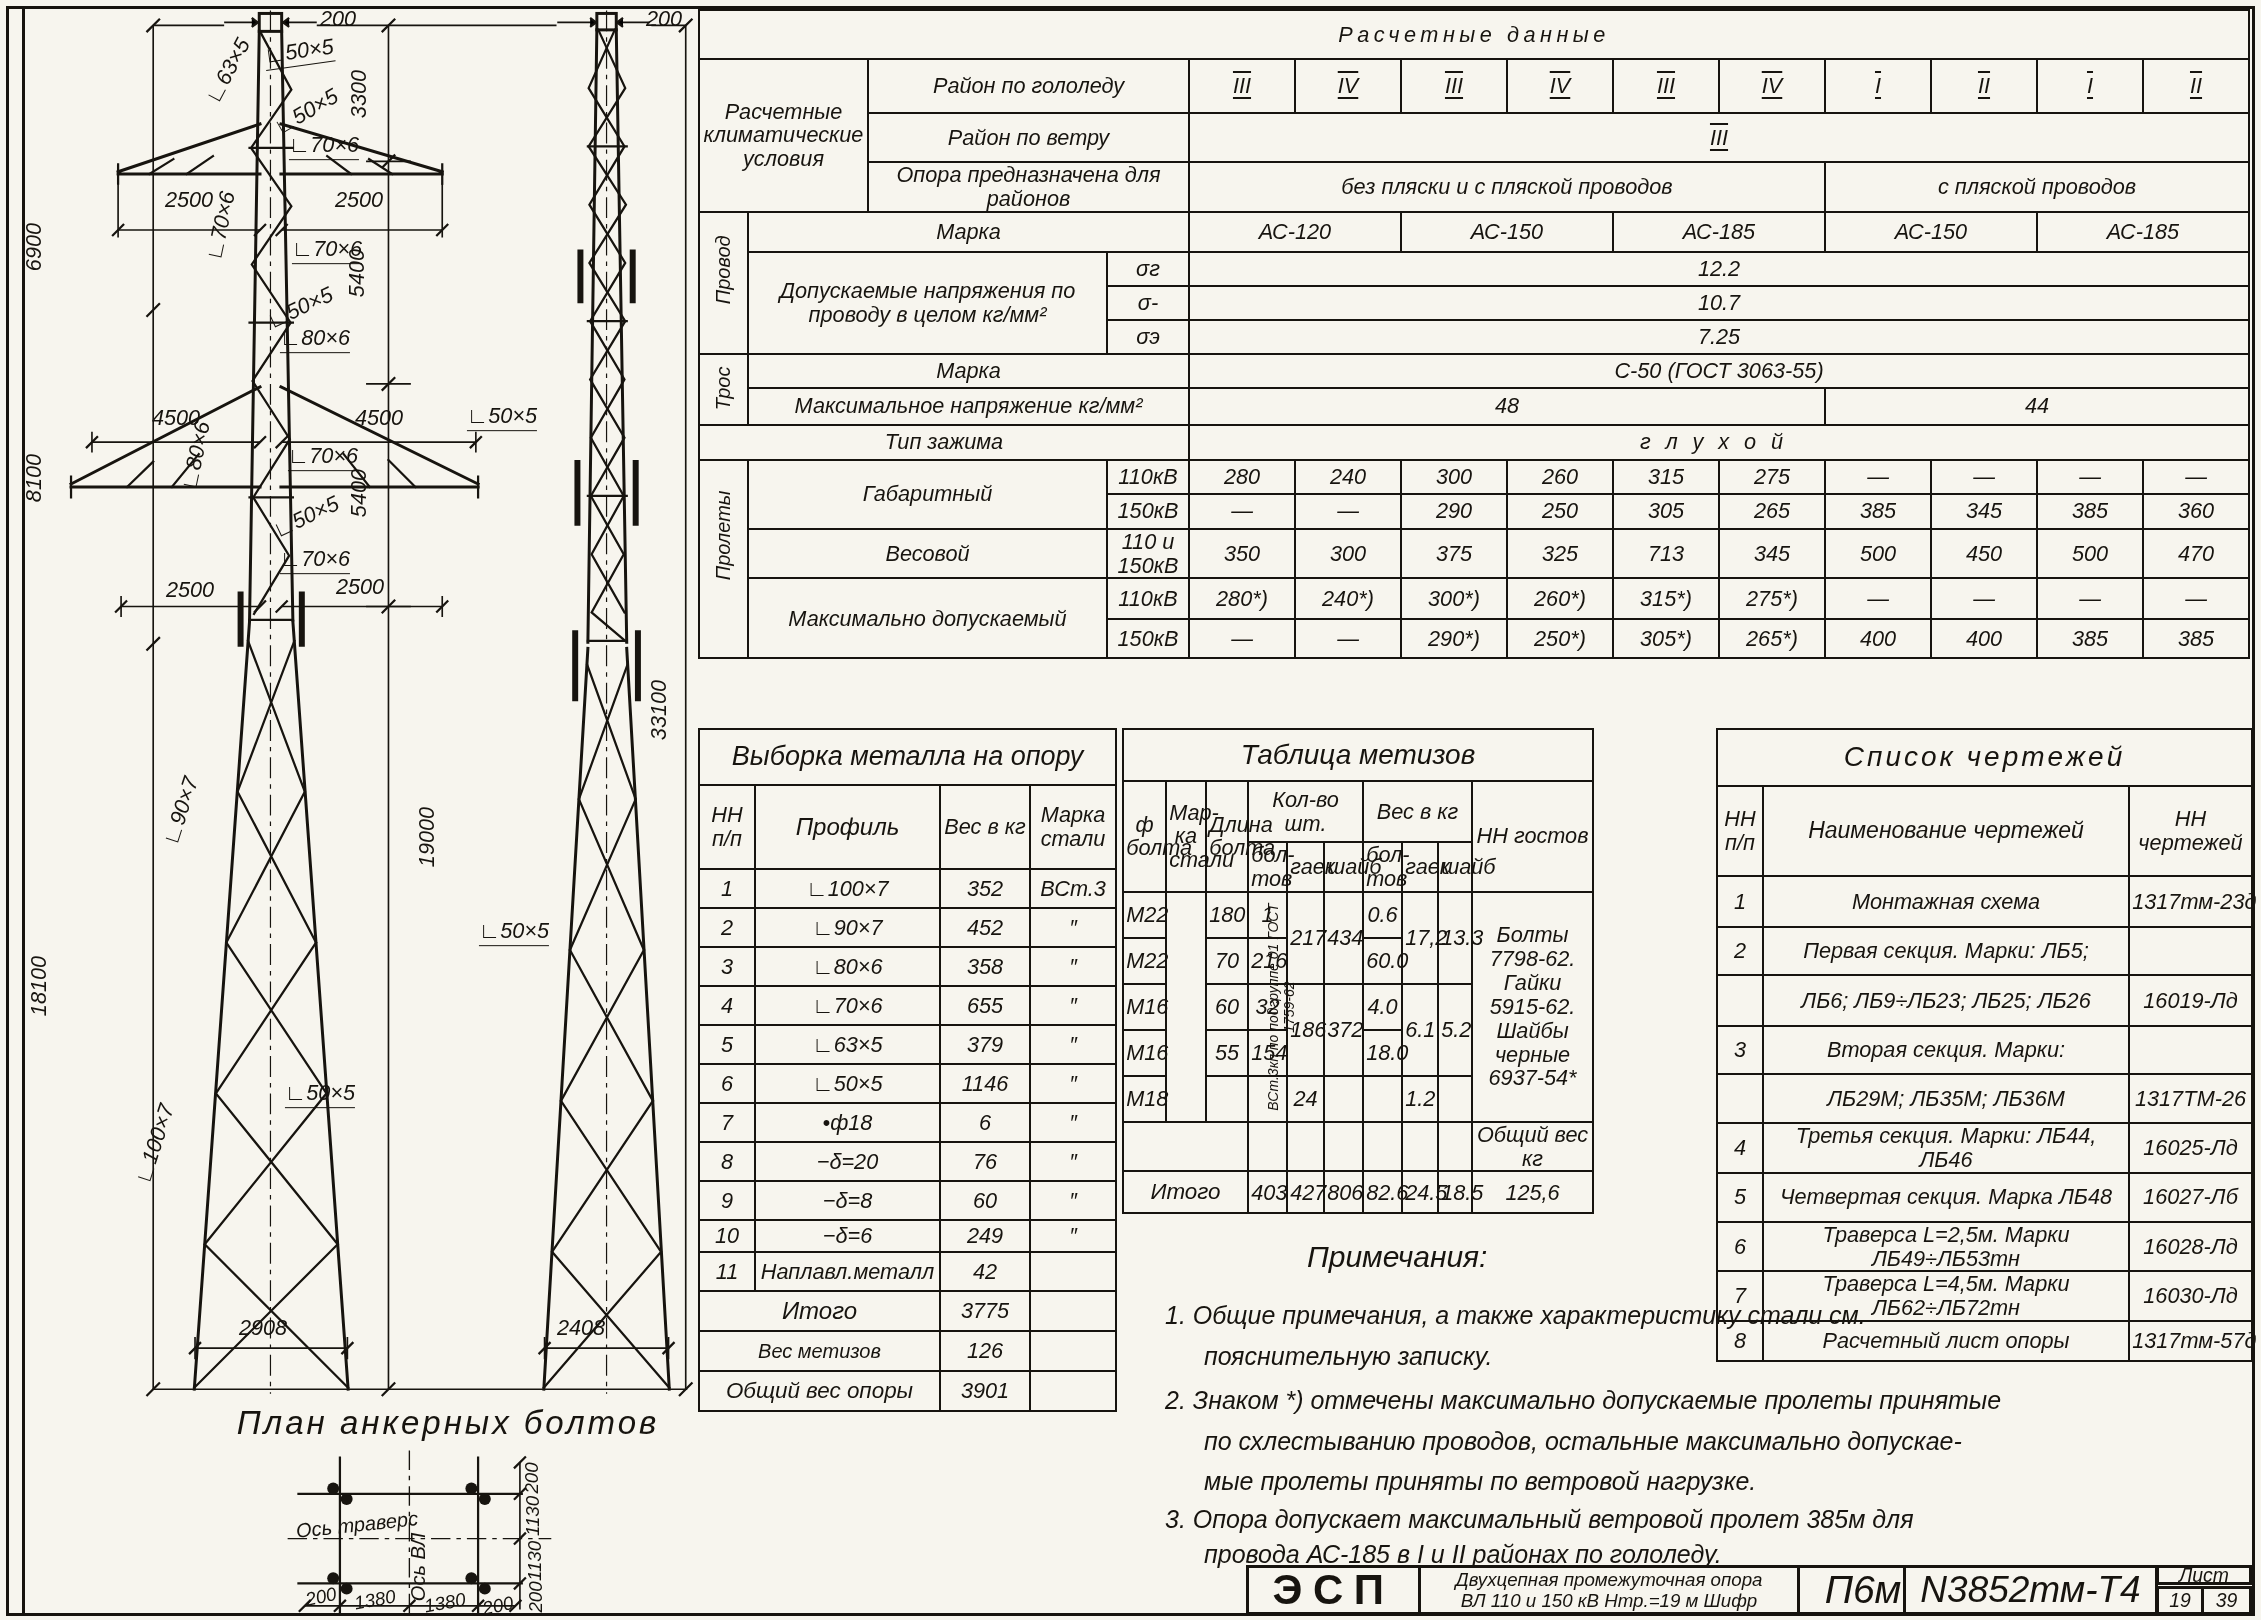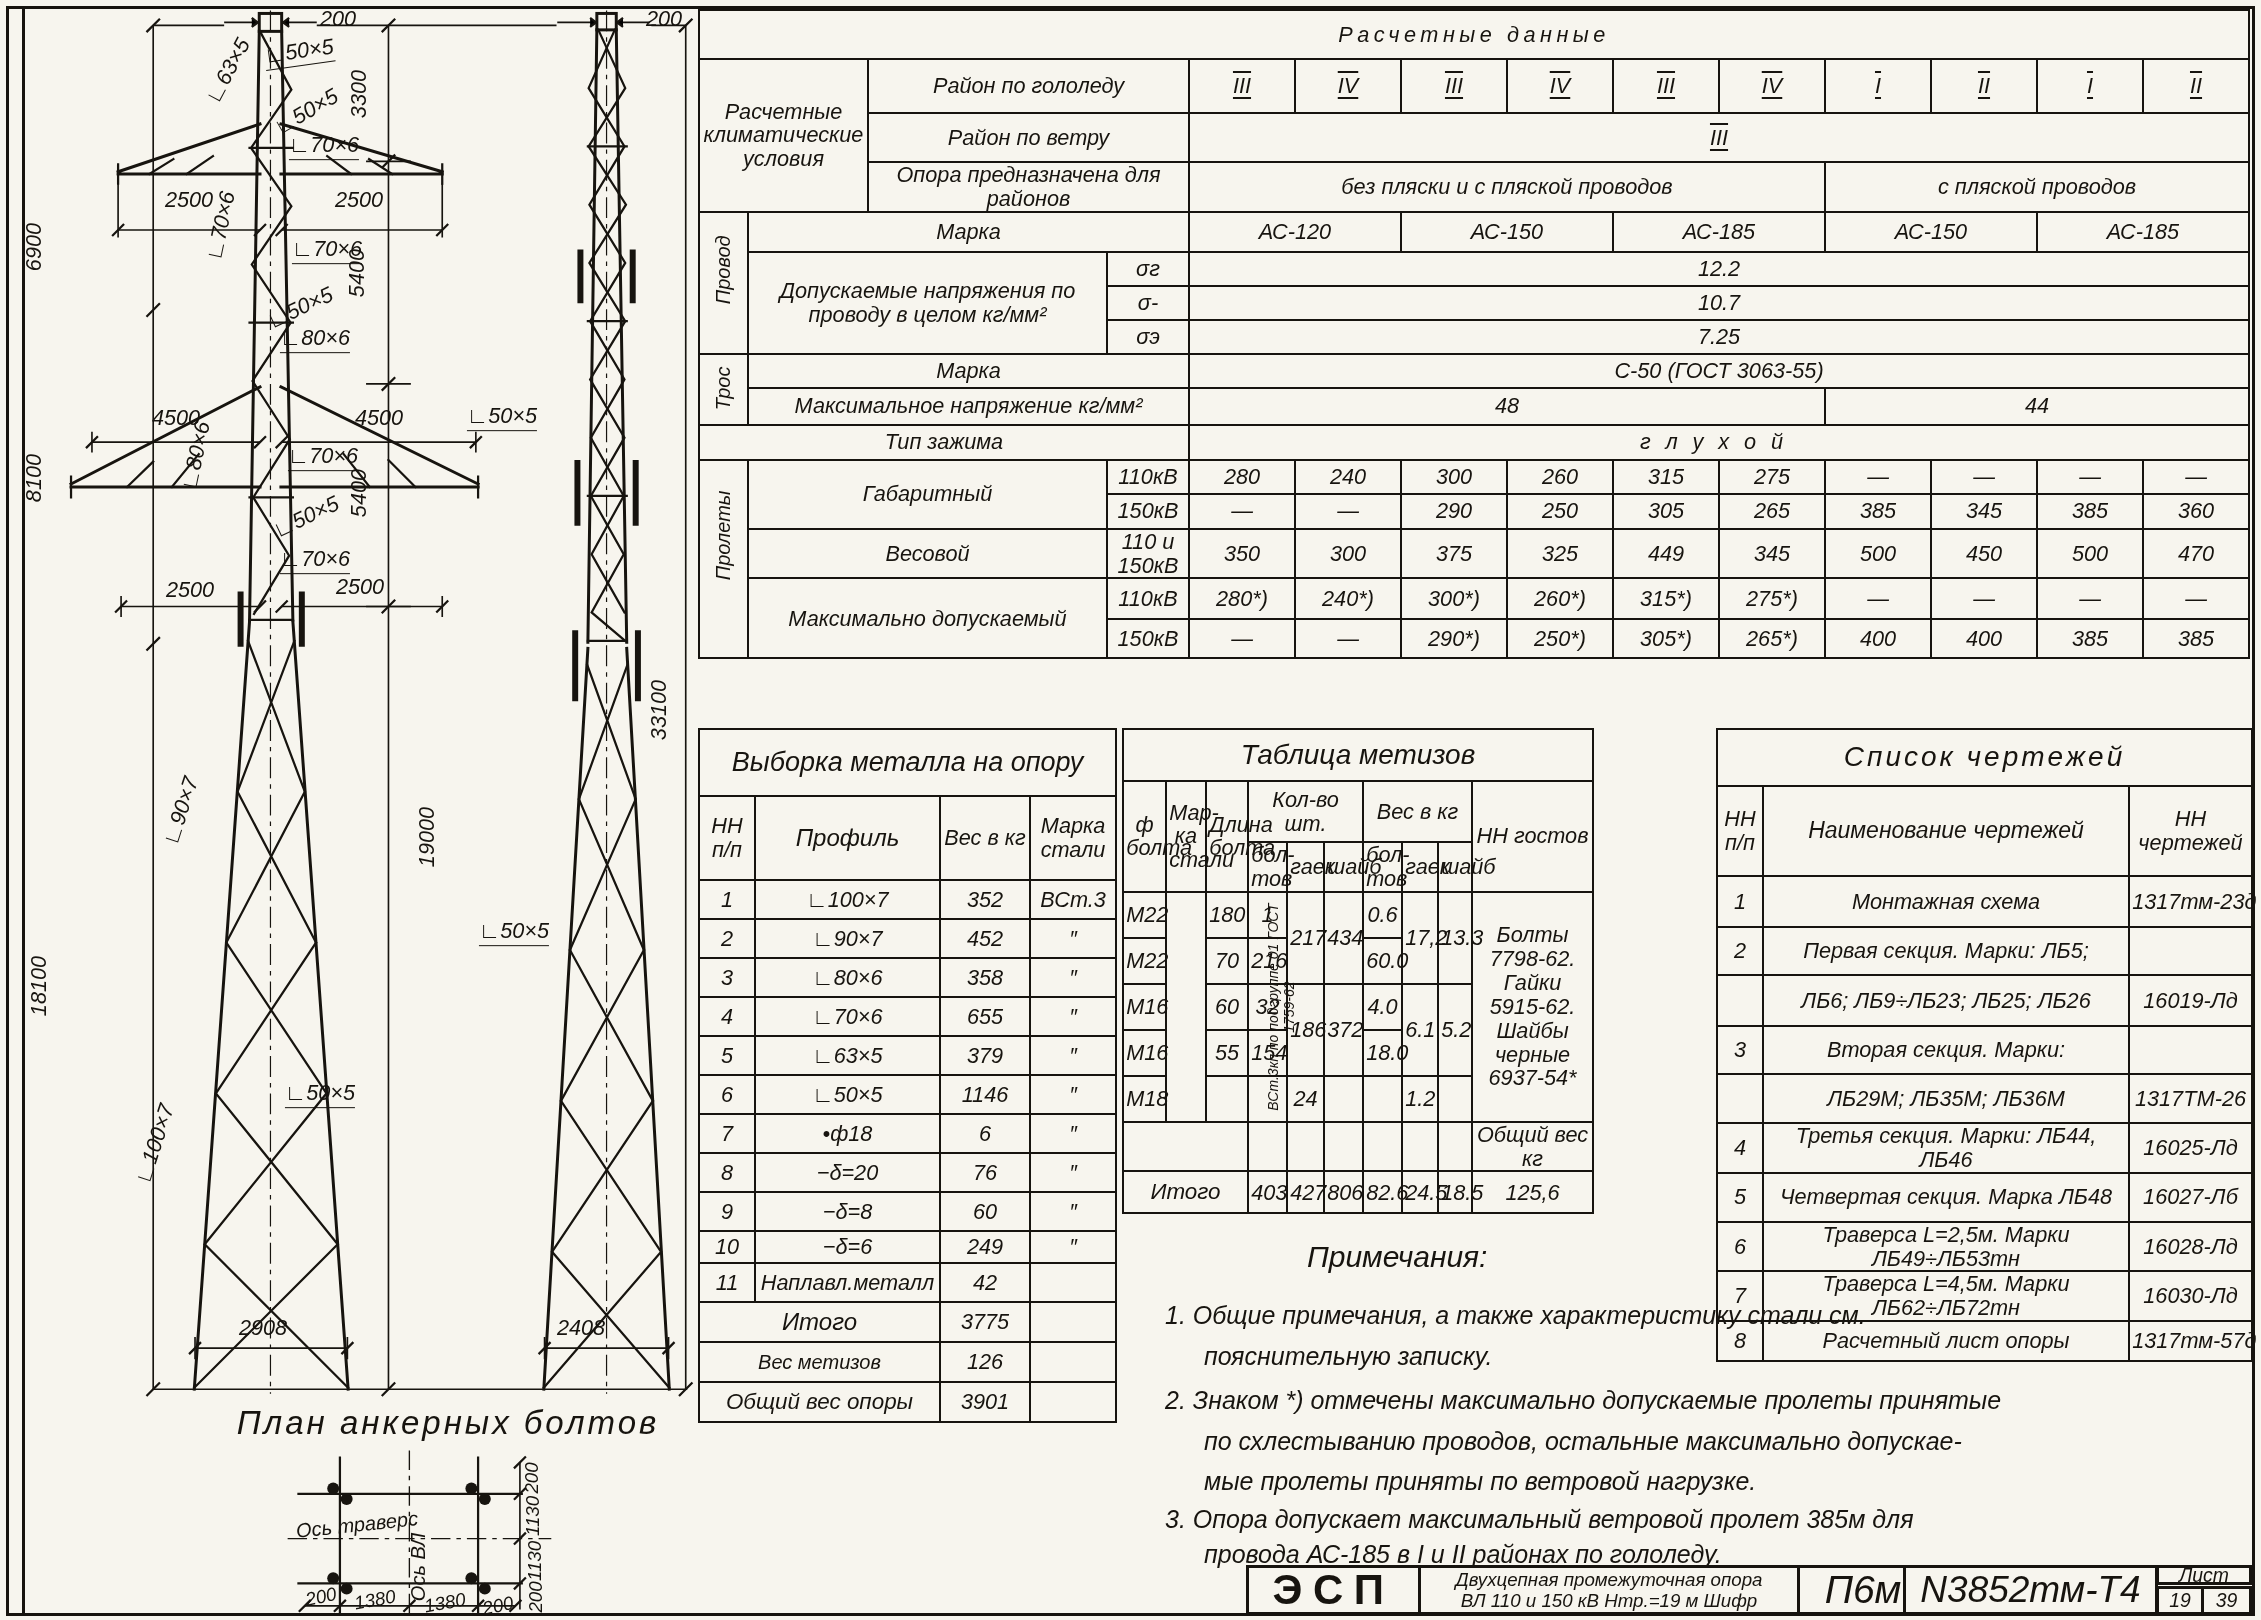--- a/index.html
+++ b/index.html
@@ -289,21 +289,21 @@
       <td>385</td>
       <td>360</td>
     </tr>
     <tr style="height:37px">
       <td colspan="2" class="md">Весовой</td>
       <td class="xs">110 и 150кВ</td>
       <td>350</td>
       <td>300</td>
       <td>375</td>
       <td>325</td>
-      <td>449</td>
+      <td>713</td>
       <td>345</td>
       <td>500</td>
       <td>450</td>
       <td>500</td>
       <td>470</td>
     </tr>
     <tr style="height:41px">
       <td colspan="2" rowspan="2" class="sm">Максимально допускаемый</td>
       <td class="sm">110кВ</td>
       <td>280*)</td>
@@ -334,21 +334,21 @@
     </table>
 
   <table class="t" style="left:698px;top:728px;width:416px">
     <colgroup>
         <col style="width:56px">
         <col style="width:185px">
         <col style="width:90px">
         <col style="width:86px">
       </colgroup>
     <tbody>
-        <tr style="height:67px">
+        <tr style="height:56px">
           <td colspan="4" style="font-size:27px">Выборка металла на опору</td>
         </tr>
     <tr style="height:84px">
       <td class="sm">НН п/п</td>
       <td style="font-size:24px">Профиль</td>
       <td class="md">Вес в кг</td>
       <td class="sm">Марка стали</td>
     </tr>
     <tr style="height:39px">
           <td>1</td>

